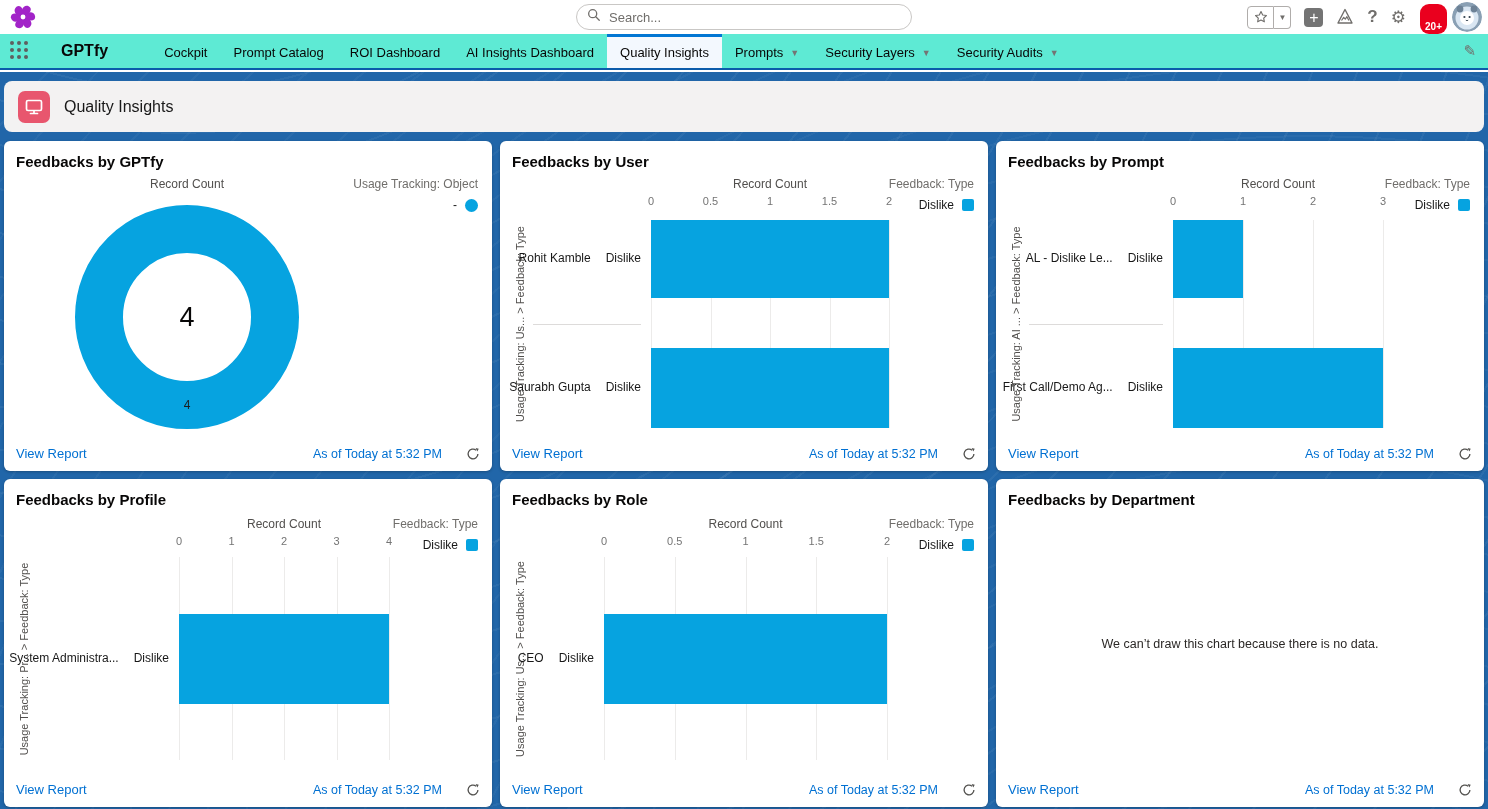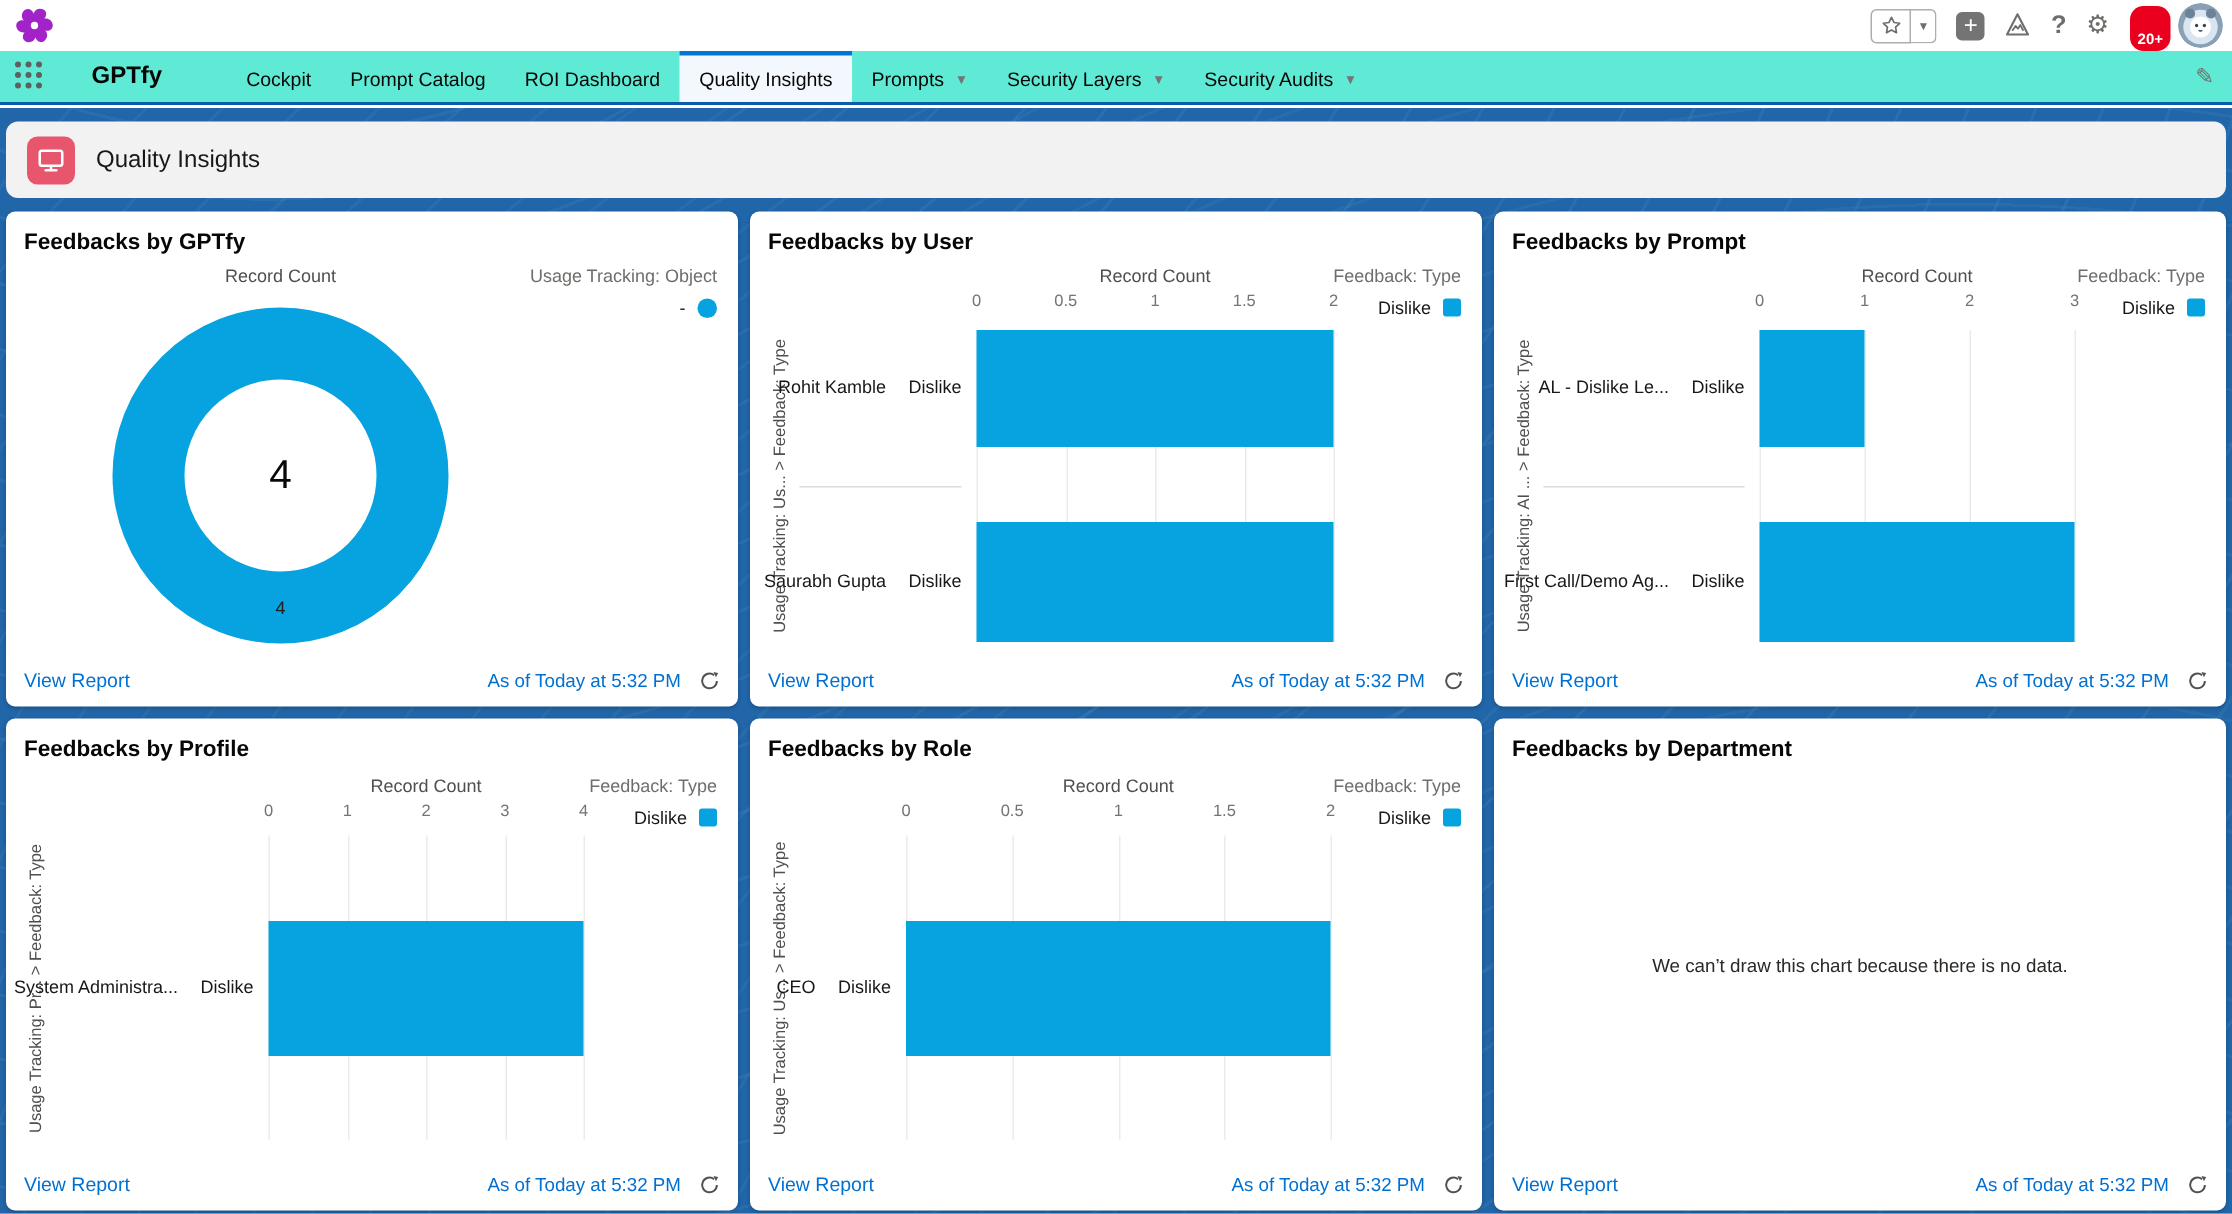--- a/index.html
+++ b/index.html
@@ -72,21 +72,21 @@
   .row-label .series { margin-left:15px; }
   .ya { position:absolute; transform:translate(-50%,-50%) rotate(-90deg); font-size:11px; color:#514f4d; white-space:nowrap; }
   .divider { position:absolute; height:1px; background:#dddbda; }
   .donut-ring { position:absolute; border:48px solid #06a3e0; border-radius:50%; width:224px; height:224px; }
   .donut-center { position:absolute; transform:translate(-50%,-50%); font-size:27px; color:#080707; }
   .donut-slice-label { position:absolute; transform:translate(-50%,-50%); font-size:12px; color:#1d1d1d; }
   .empty-msg { position:absolute; top:158px; left:0; right:0; text-align:center; font-size:12.5px; color:#2b2826; }
 
   .card-footer { position:absolute; left:12px; right:12px; bottom:10px; display:flex; justify-content:space-between; align-items:center; }
   .view-report { font-size:13px; color:#0070d2; text-decoration:none; cursor:pointer; }
-  .asof { display:flex; align-items:center; gap:12px; font-size:12.5px; color:#0070d2; }
+  .asof { display:flex; align-items:center; gap:24px; font-size:12.5px; color:#0070d2; }
 </style>
 </head>
 <body>
 
 <div class="stage">
 
   <header class="topbar">
     <div class="logo">
       <svg viewBox="0 0 32 32" width="30" height="30">
         <g fill="#a224c8">
@@ -96,20 +96,29 @@
           <use href="#petals" transform="rotate(60 16 16)"></use>
           <use href="#petals" transform="rotate(120 16 16)"></use>
           <use href="#petals" transform="rotate(180 16 16)"></use>
           <use href="#petals" transform="rotate(240 16 16)"></use>
           <use href="#petals" transform="rotate(300 16 16)"></use>
         </g>
         <circle cx="16" cy="16" r="2.6" fill="#fff"></circle>
       </svg>
     </div>
 
+    <div class="searchbox">
+      <span>
+        <svg viewBox="0 0 16 16" width="14" height="14">
+            <circle cx="6.5" cy="6.5" r="4.6" fill="none" stroke="#706e6b" stroke-width="1.5"></circle>
+            <line x1="10" y1="10" x2="14" y2="14" stroke="#706e6b" stroke-width="1.5" stroke-linecap="round"></line>
+          </svg>
+      </span>
+      <input type="text" placeholder="Search..." style="">
+    </div>
 
     <div class="top-icons">
       <div class="fav-split">
         <div class="cell star">
           <svg viewBox="0 0 16 16" width="14" height="14">
               <path d="M8 1.8l1.9 3.9 4.3.6-3.1 3 .7 4.2L8 11.5l-3.8 2 .7-4.2-3.1-3 4.3-.6z" fill="none" stroke="#706e6b" stroke-width="1.3" stroke-linejoin="round"></path>
             </svg>
         </div>
         <div class="cell caret">▼</div>
       </div>
@@ -160,20 +169,23 @@
     <div class="tabs" id="tabs">
         <div class="tab">
           <span>Cockpit</span>
         </div>
         <div class="tab">
           <span>Prompt Catalog</span>
         </div>
         <div class="tab">
           <span>ROI Dashboard</span>
         </div>
+        <div class="tab">
+          <span>AI Insights Dashboard</span>
+        </div>
         <div class="tab selected">
           <span>Quality Insights</span>
         </div>
         <div class="tab">
           <span>Prompts</span>
           <span class="chev">▼</span>
         </div>
         <div class="tab">
           <span>Security Layers</span>
           <span class="chev">▼</span>

